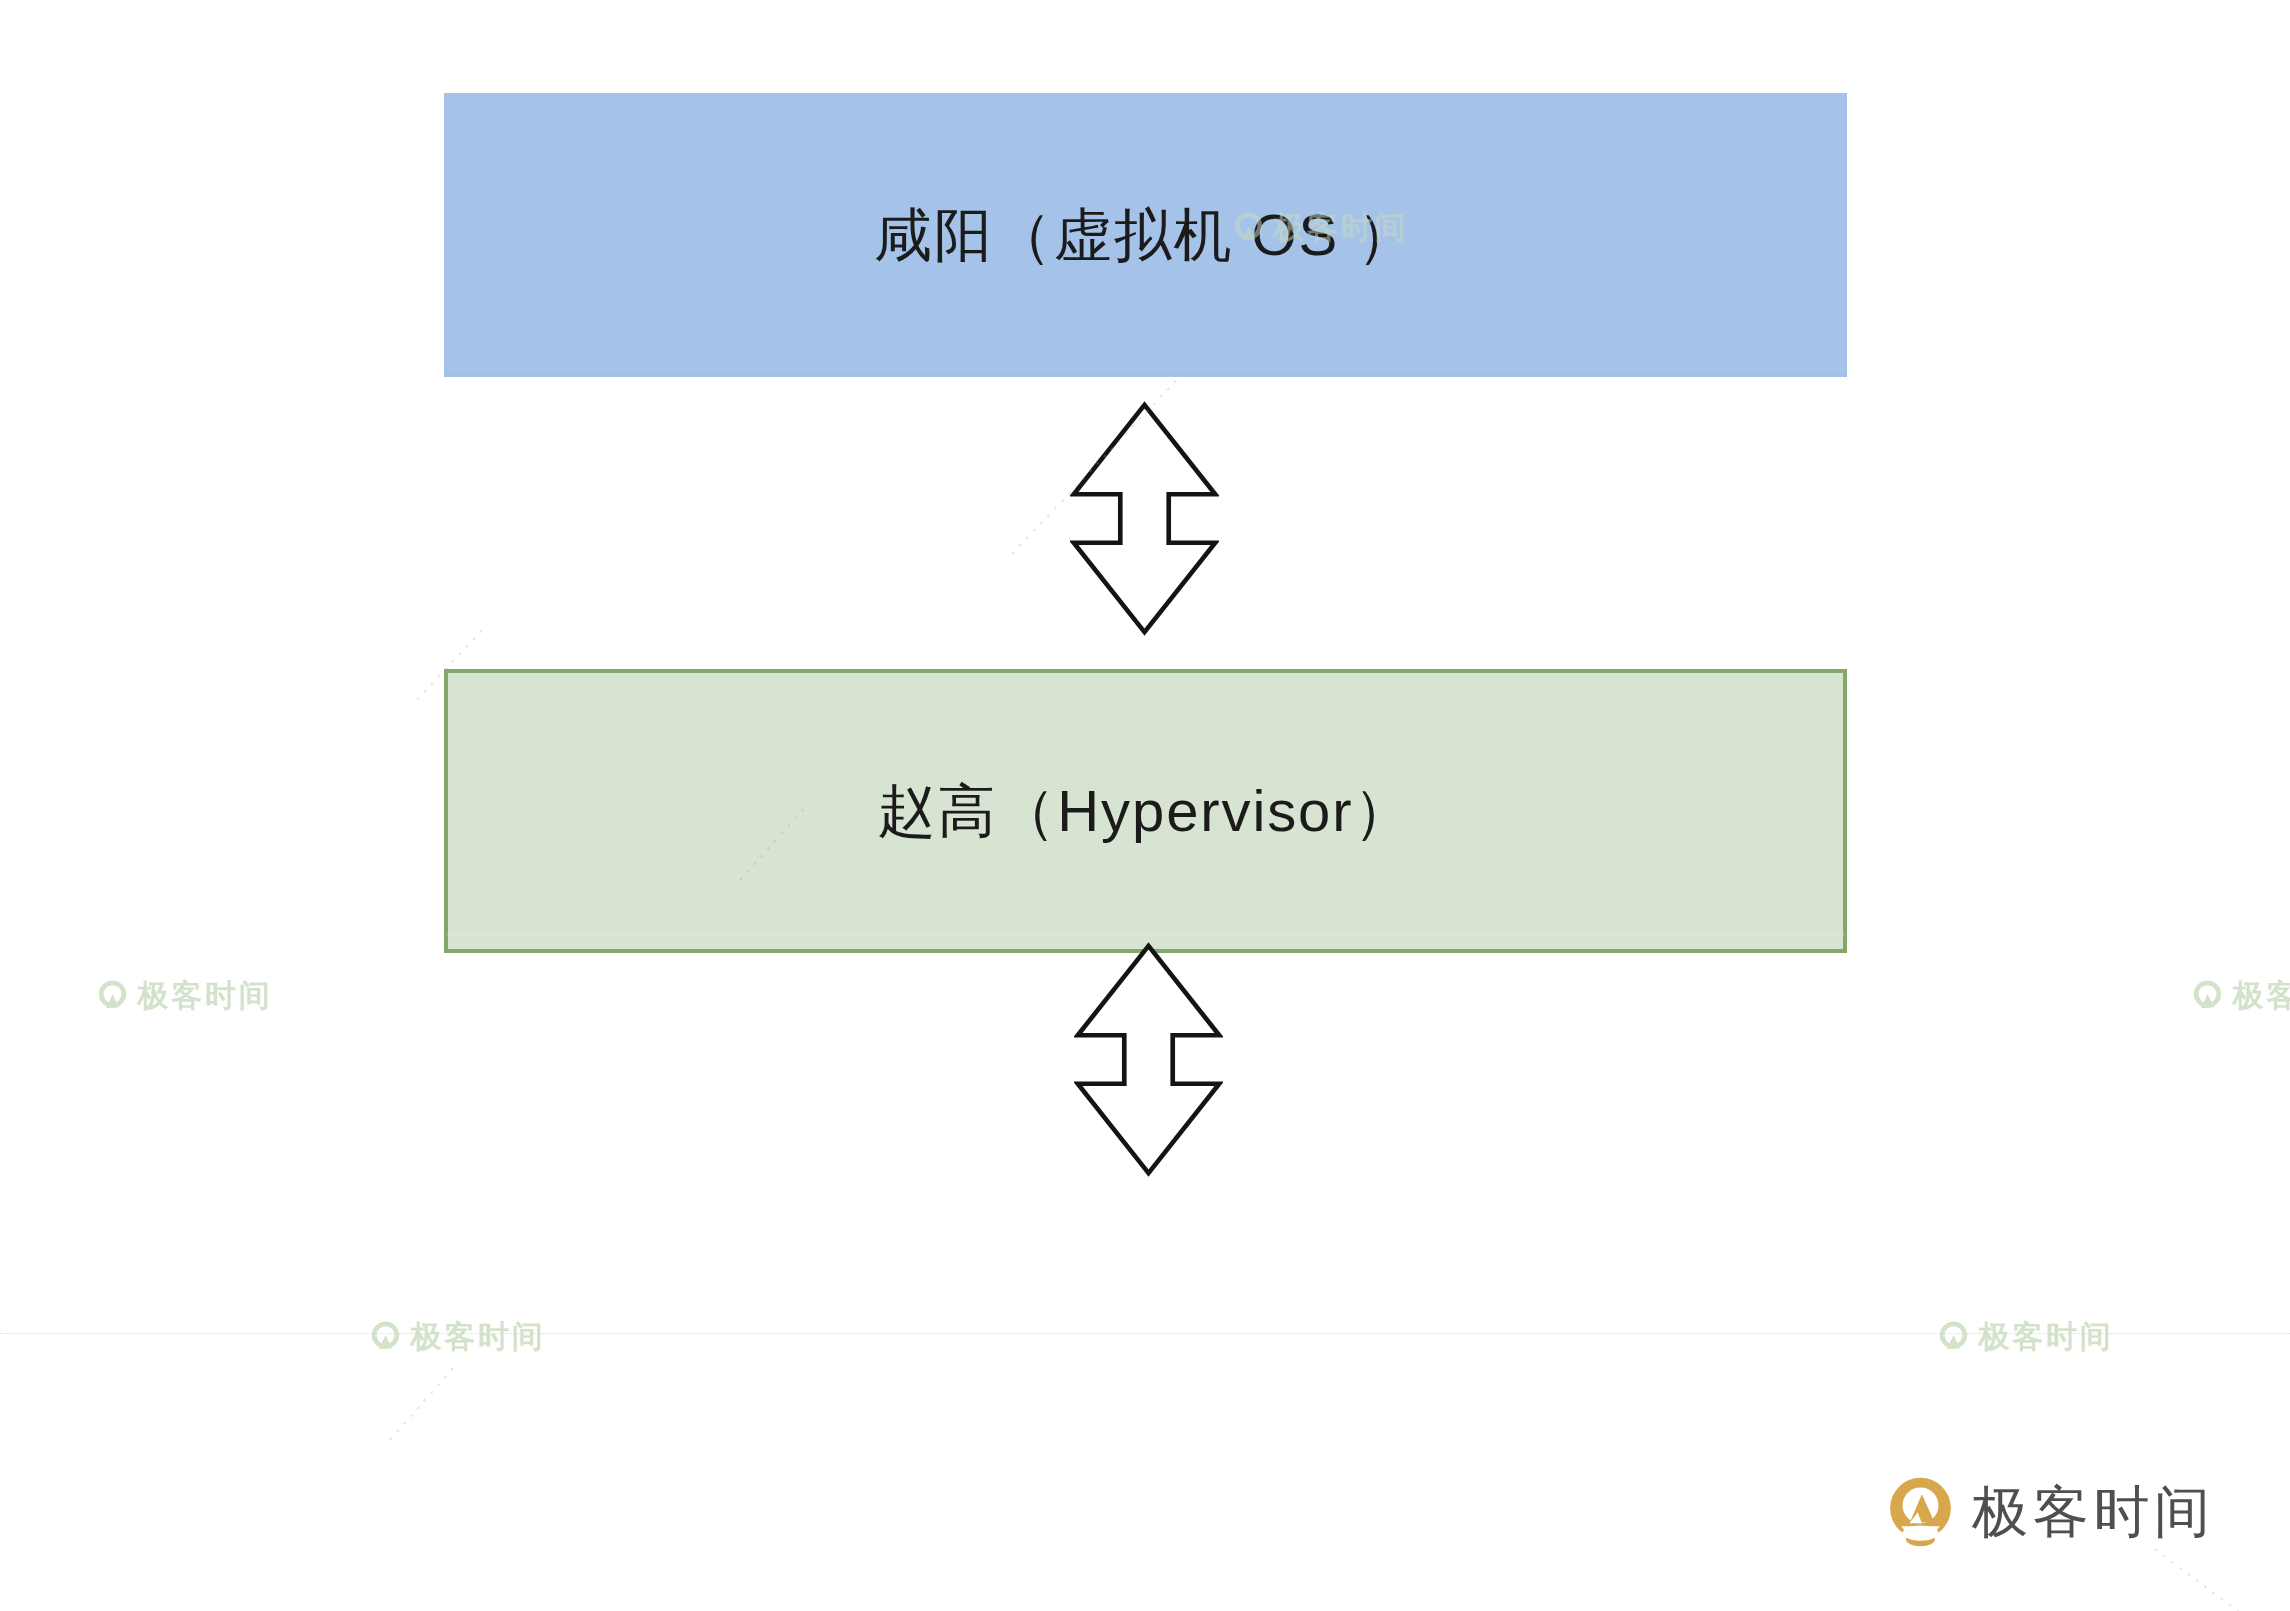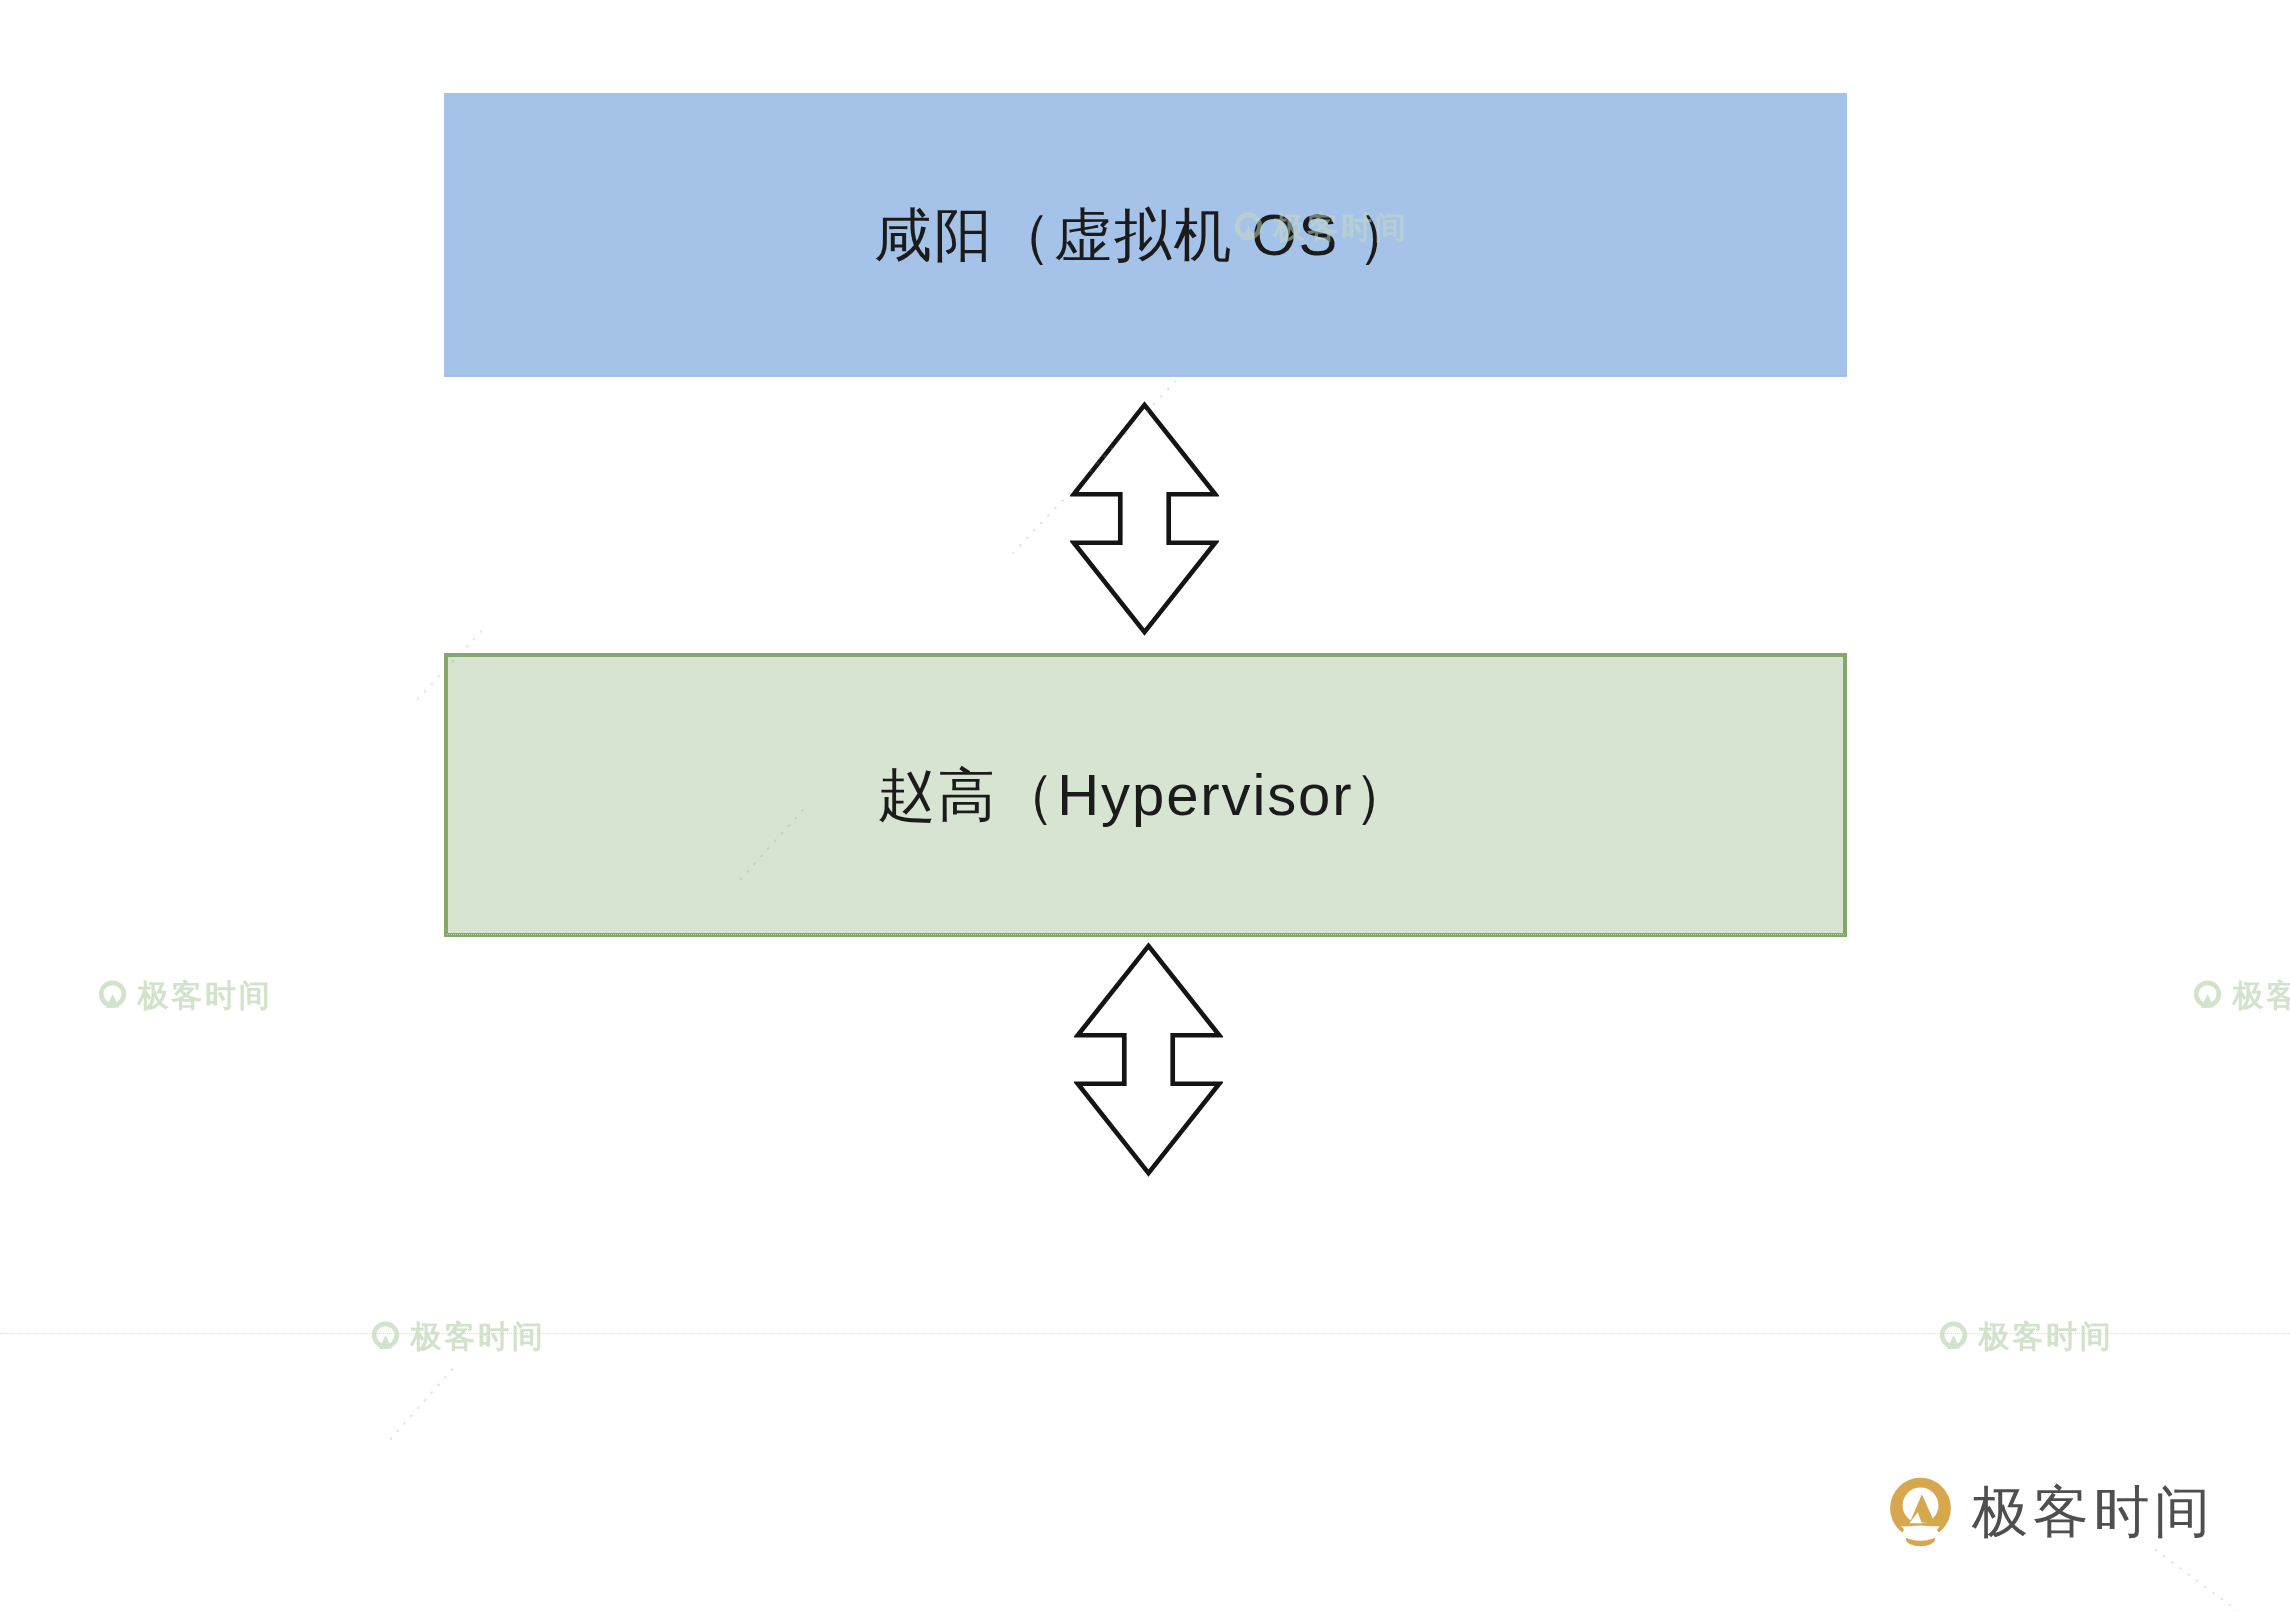--- a/index.html
+++ b/index.html
@@ -10,21 +10,21 @@
     overflow:hidden;
     font-family:"Liberation Sans","DejaVu Sans",sans-serif;
   }
   
   .layer{
     position:absolute;left:444px;width:1403px;height:284px;
     box-sizing:border-box;border:4.7px solid transparent;
     display:flex;align-items:center;justify-content:center;
   }
   .layer-0{top:93px;}
-  .layer-1{top:653px;}
+  .layer-1{top:669px;}
   .layer-2{top:1189px;}
   .layer-label{
     font-size:58px;line-height:1;letter-spacing:1.9px;color:#1b1b1b;
     white-space:nowrap;
   }
   
   .conn{position:absolute;width:149px;height:235px;}
   .conn-0{left:1070px;top:401px;}
   .conn-1{left:1074px;top:942px;}
   .conn svg{display:block;width:100%;height:100%;}

